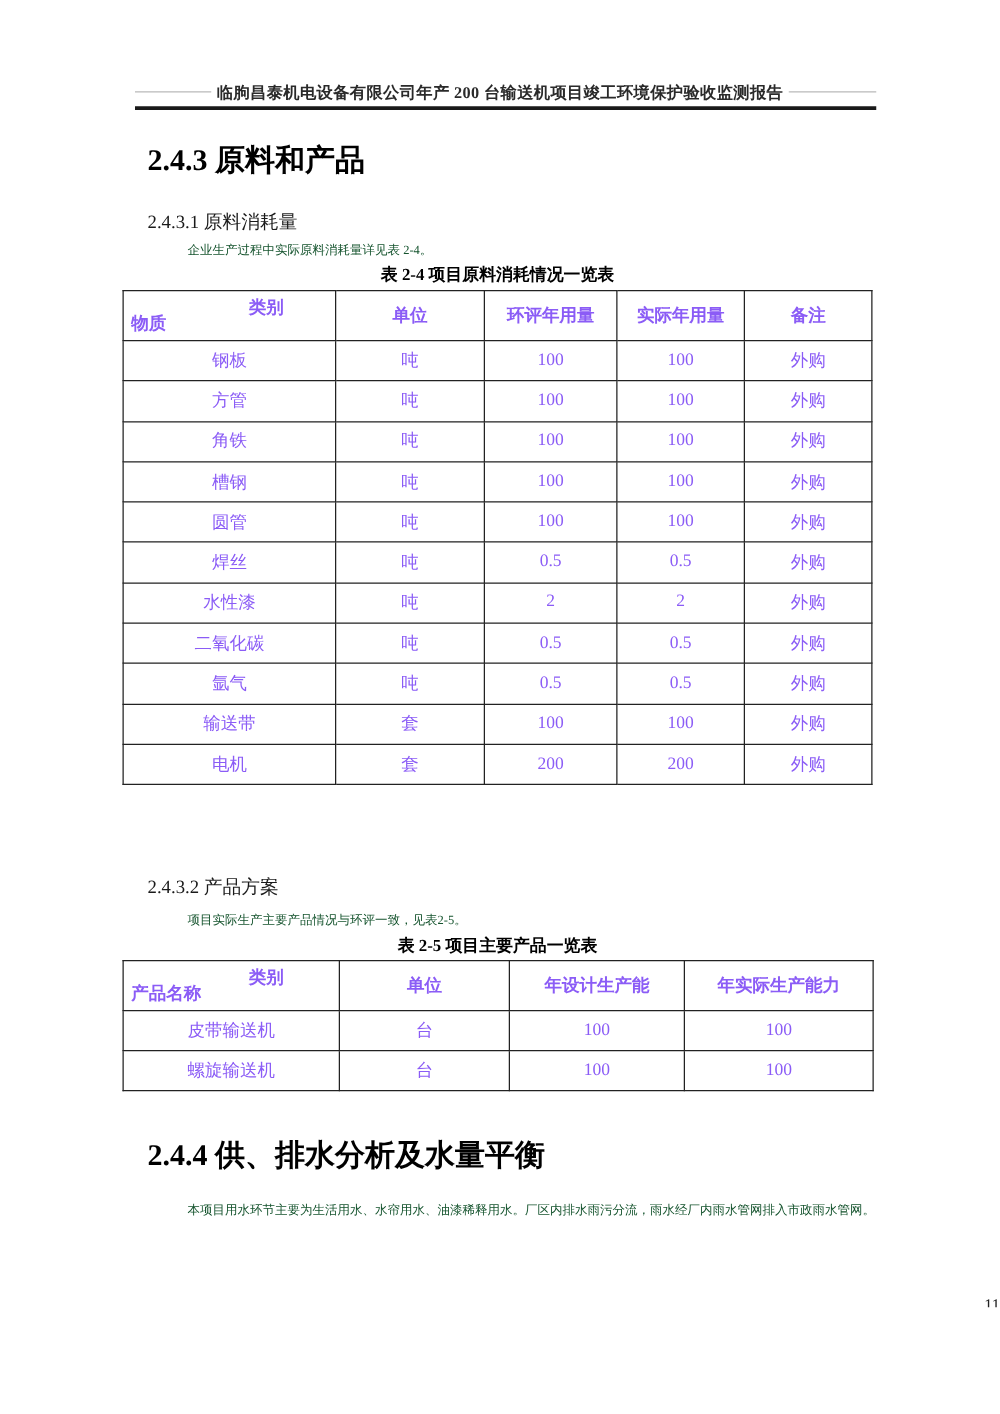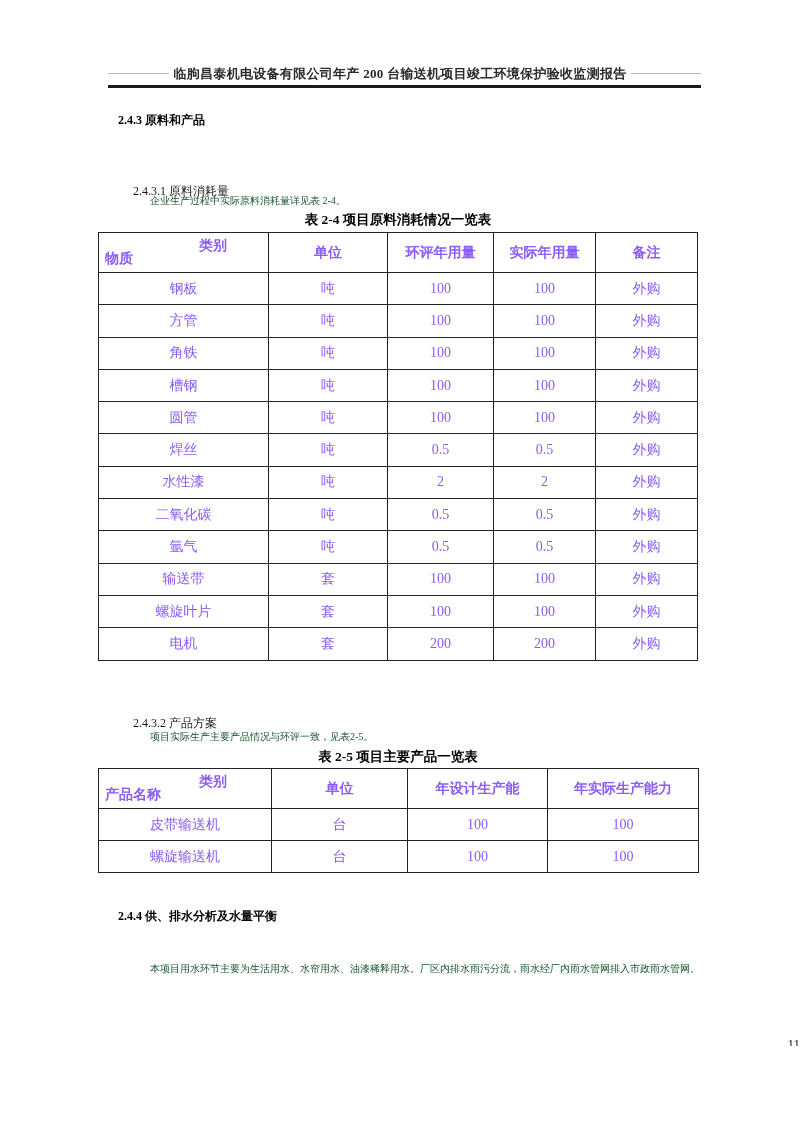--- a/index.html
+++ b/index.html
@@ -22,25 +22,25 @@
     color:#2a2a2a;line-height:16px;
   }
   .hdr-title span{background:#ffffff;padding:0 4px;}
   .hdr-rule{
     position:absolute;left:108px;top:85px;width:593px;height:2.5px;
     background:#1a1a1a;
   }
   
   .h-big{
     position:absolute;left:118px;margin:0;
-    font-size:12px;font-weight:bold;color:#000;white-space:nowrap;
+    font-size:24px;font-weight:bold;color:#000;white-space:nowrap;
   }
   .h-small{
-    position:absolute;left:118px;margin:15px;
-    font-size:12px;font-weight:normal;color:#1a1a1a;white-space:nowrap;
+    position:absolute;left:118px;margin:0;
+    font-size:15px;font-weight:normal;color:#1a1a1a;white-space:nowrap;
   }
   .body-p{
     position:absolute;left:120px;width:581px;margin:0;
     font-size:10px;color:#14532d;text-indent:30px;line-height:22px;
   }
   .body-p.tall{line-height:33.5px;text-align:justify;}
   .tcaption{
     position:absolute;left:98px;width:600px;margin:0;
     text-align:center;font-size:13.5px;font-weight:bold;color:#000;
   }
@@ -171,27 +171,20 @@
           <td>外购</td>
         </tr>
         <tr>
           <td>输送带</td>
           <td>套</td>
           <td>100</td>
           <td>100</td>
           <td>外购</td>
         </tr>
         <tr>
-          <td>螺旋叶片</td>
-          <td>套</td>
-          <td>100</td>
-          <td>100</td>
-          <td>外购</td>
-        </tr>
-        <tr>
           <td>电机</td>
           <td>套</td>
           <td>200</td>
           <td>200</td>
           <td>外购</td>
         </tr>
       </tbody>
   </table>
 
   <h2 class="h-small" style="top:700px">2.4.3.2 产品方案</h2>

